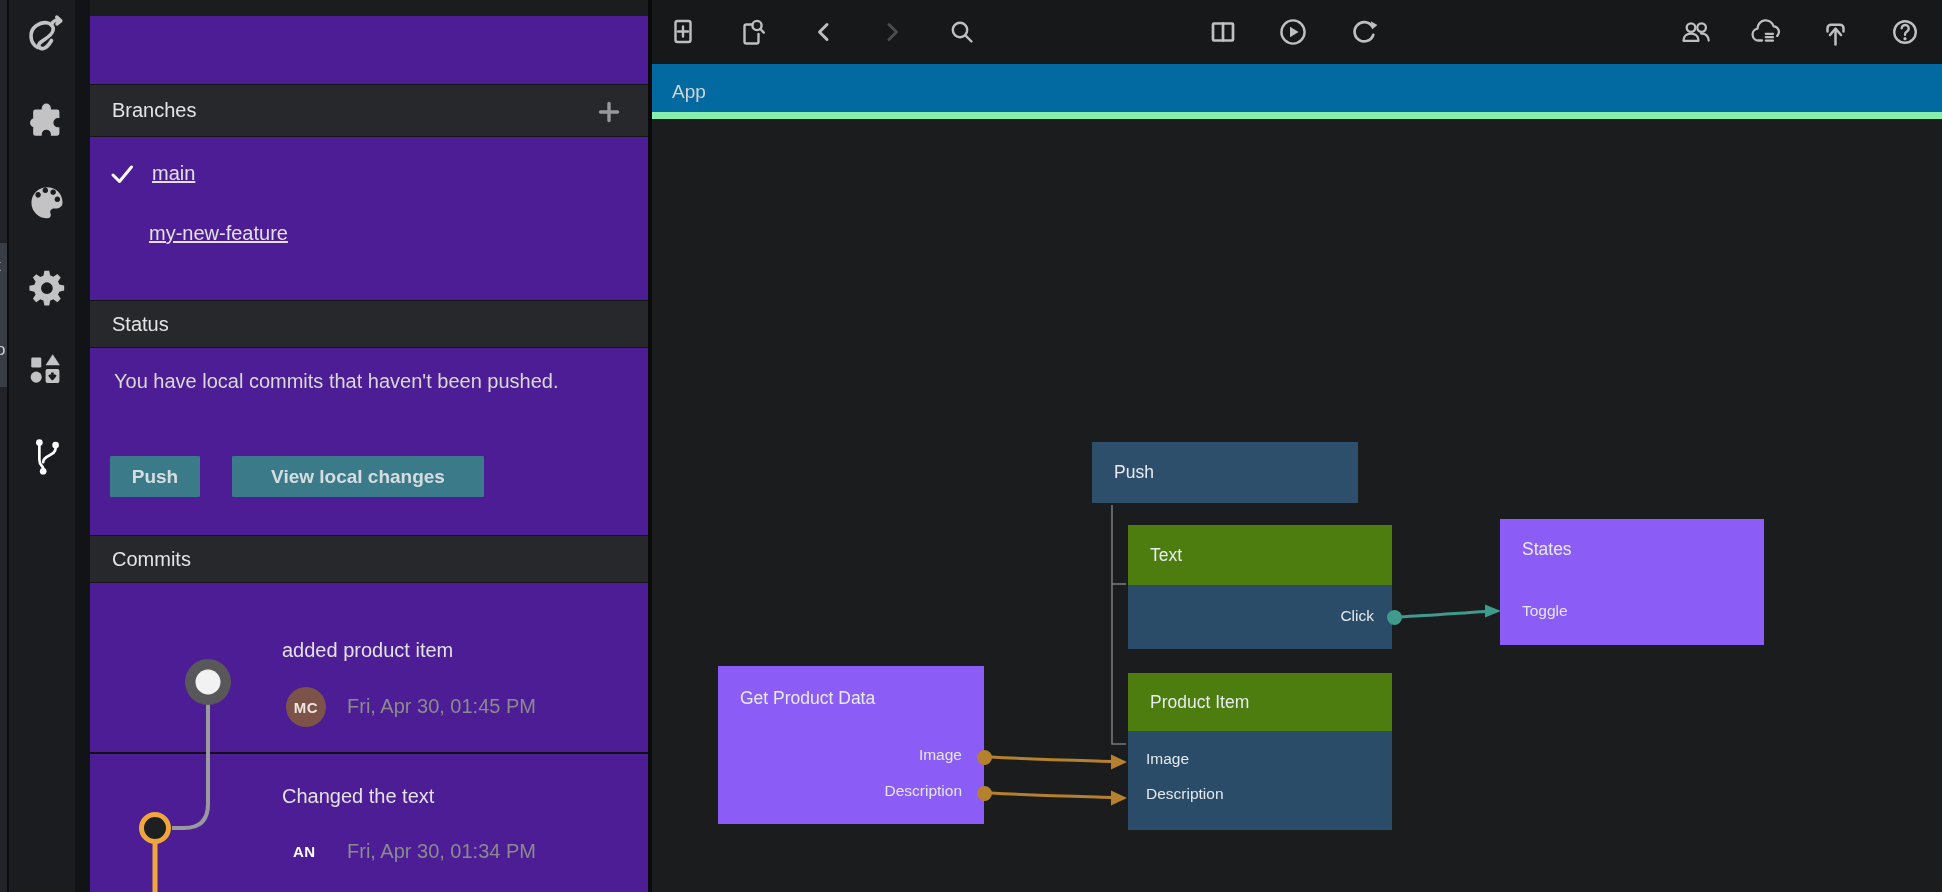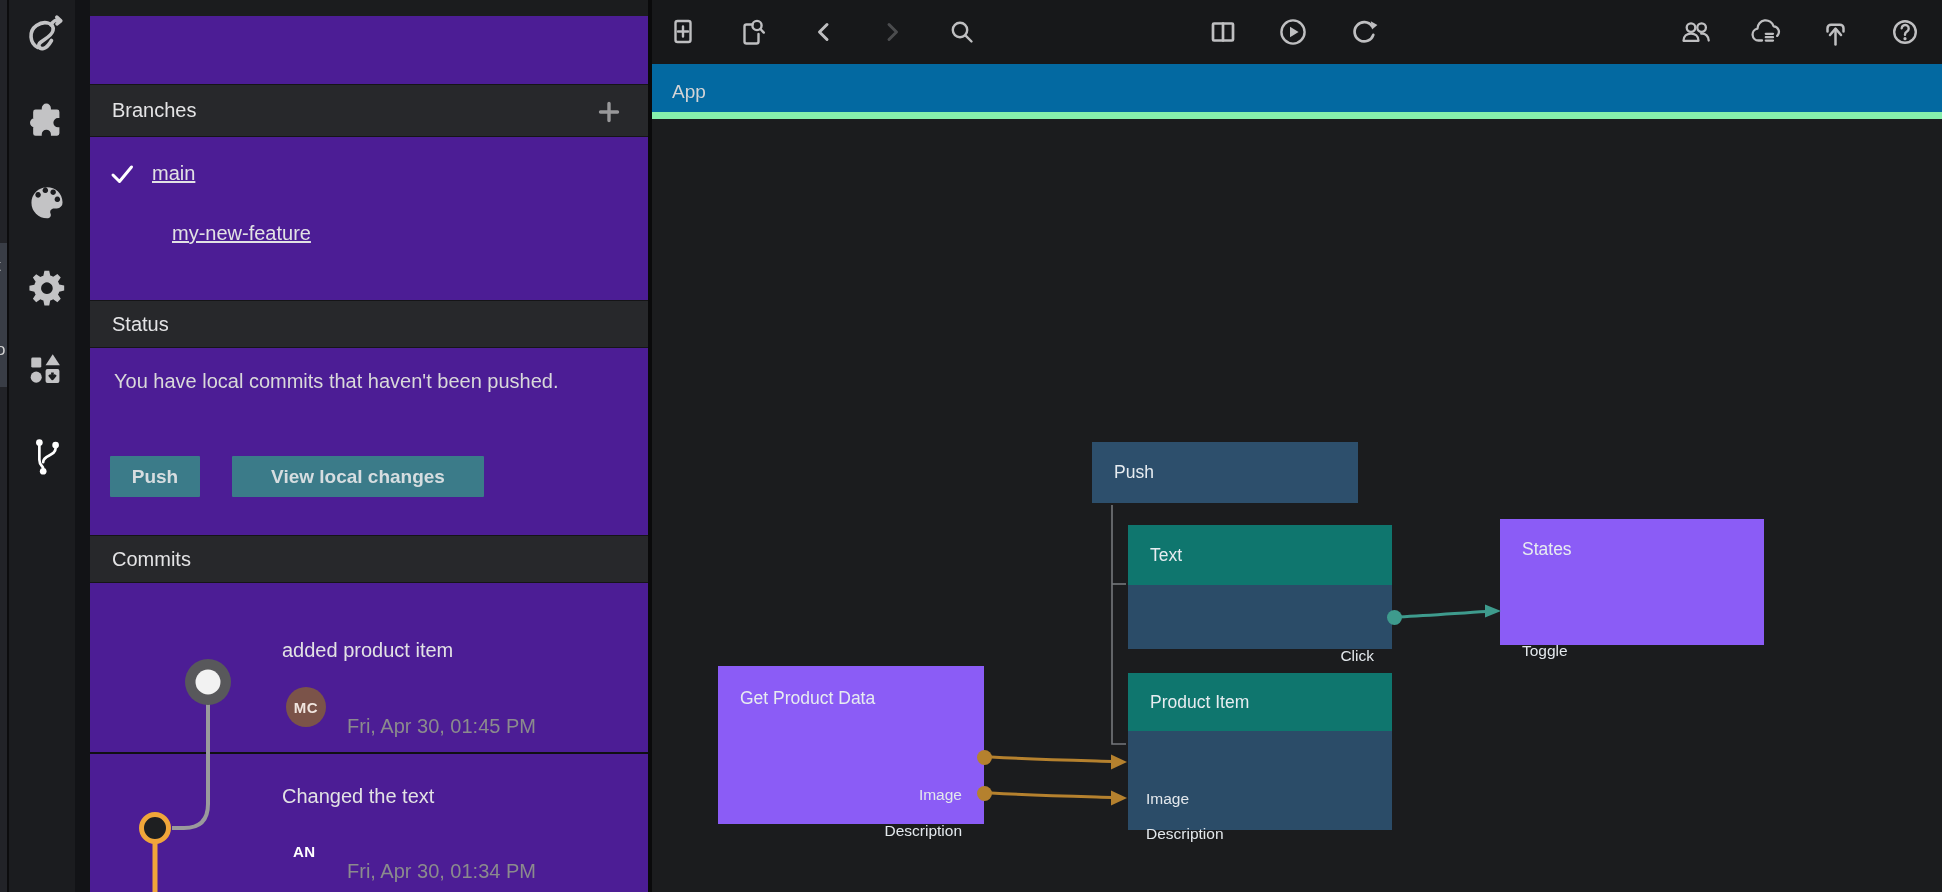--- a/index.html
+++ b/index.html
@@ -21,43 +21,43 @@
 
   
   #vc-panel { left:90px; top:16px; width:558px; height:892px; background:#4c1d95; }
   .sec-header { position:absolute; left:0; width:558px; background:#27282b; border-top:1px solid #151517; border-bottom:1px solid #151517;
                 display:flex; align-items:center; padding:0 22px; color:#e4e4e6; font-size:20px; }
   .row-label { color:#e2e2e4; font-size:20px;text-decoration:underline; }
   #status-msg { left:24px; top:349px; width:480px; color:#d9d9da; font-size:20px; line-height:33px; }
   .teal-btn { position:absolute; top:440px; height:41px; background:#3b7b89; color:#d6dde0; font-weight:bold; font-size:19px;
               display:flex; align-items:center; justify-content:center; border:none; cursor:pointer; border-radius:1px; }
   .commit-title { position:absolute; color:#e2e2e4; font-size:20px; }
-  .commit-time { position:absolute; color:#8b8b8d; font-size:20px;margin-top:20px; }
+  .commit-time { position:absolute; color:#8b8b8d; font-size:20px; }
   .avatar { position:absolute; width:40px; height:40px; border-radius:50%; background:#7b5349; color:#f1e5df;
             display:flex; align-items:center; justify-content:center; font-size:15px; font-weight:bold; letter-spacing:.5px; }
   .initials-plain { position:absolute; color:#ffffff; font-size:15px; font-weight:bold; letter-spacing:.5px; }
   .panel-divider { position:absolute; left:0; width:558px; height:2px; background:#101012; }
   #panel-canvas-divider { left:648px; top:0; width:4px; height:892px; background:#0a0a0b; }
 
   
   #toolbar { left:652px; top:0; width:1290px; height:64px; background:#17181a; }
   .tbtn { position:absolute; top:14px; width:36px; height:36px; display:flex; align-items:center; justify-content:center; cursor:pointer; }
   #appbar { left:652px; top:64px; width:1420px; height:55px; background:#0369a1; border-bottom:7px solid #86efac; }
   #breadcrumb { position:absolute; left:20px; top:0; height:55px; display:flex; align-items:center; color:#d4d4d6; font-size:19px; }
   #canvas { left:652px; top:119px; width:1290px; height:773px; background:#1b1c1e; }
 
   
   .node { position:absolute; color:#e7ecf0; }
   .node .hd { display:flex; align-items:center; padding:0 22px; font-size:17.5px; }
   .node .bd { position:relative; width:100%; }
-  .node.blue .hd { background:#0f766e; }
+  .node.blue .hd { background:#4d7c0f; }
   .node.blue .bd { background:#2b4c68; }
   .node.gray .hd { background:#8b5cf6; }
   .node.gray .bd { background:#8b5cf6; }
-  .port-row { position:absolute; font-size:15.5px; color:#e3e8ec;margin-top:40px; }
+  .port-row { position:absolute; font-size:15.5px; color:#e3e8ec; }
   .port-dot { position:absolute; width:15px; height:15px; border-radius:50%; z-index:6; }
   .dot-teal { background:#3e9b8d; }
   .dot-amber { background:#b5812e; }
   svg.overlay { position:absolute; left:0; top:0; pointer-events:none; z-index:5; }
   .icon-stroke { stroke:#bfbfc1; fill:none; stroke-width:2.4; stroke-linecap:round; stroke-linejoin:round; }
 </style>
 </head>
 <body>
 
 <div id="root">
@@ -133,21 +133,21 @@
     </div>
 
     <div class="abs" style="left:0;top:129px;width:558px;height:57px;display:flex;align-items:center;cursor:pointer">
       <svg width="30" height="30" viewBox="0 0 30 30" style="margin-left:17px">
         <path d="M6 16 L12.5 22.5 L24.5 8" stroke="#ffffff" stroke-width="3" fill="none" stroke-linecap="round" stroke-linejoin="round"></path>
       </svg>
       <span class="row-label" style="margin-left:15px">main</span>
     </div>
 
     <div class="abs" style="left:0;top:189px;width:558px;height:57px;display:flex;align-items:center;cursor:pointer">
-      <span class="row-label" style="margin-left:82px">my-new-feature</span>
+      <span class="row-label" style="margin-left:59px">my-new-feature</span>
     </div>
 
     <div class="sec-header" style="top:284px;height:48px">
       <span>Status</span>
     </div>
 
     <div class="abs" id="status-msg">You have local commits that haven't been pushed.</div>
 
     <button class="teal-btn" style="left:20px;width:90px">Push</button>
     <button class="teal-btn" style="left:142px;width:252px">View local changes</button>

